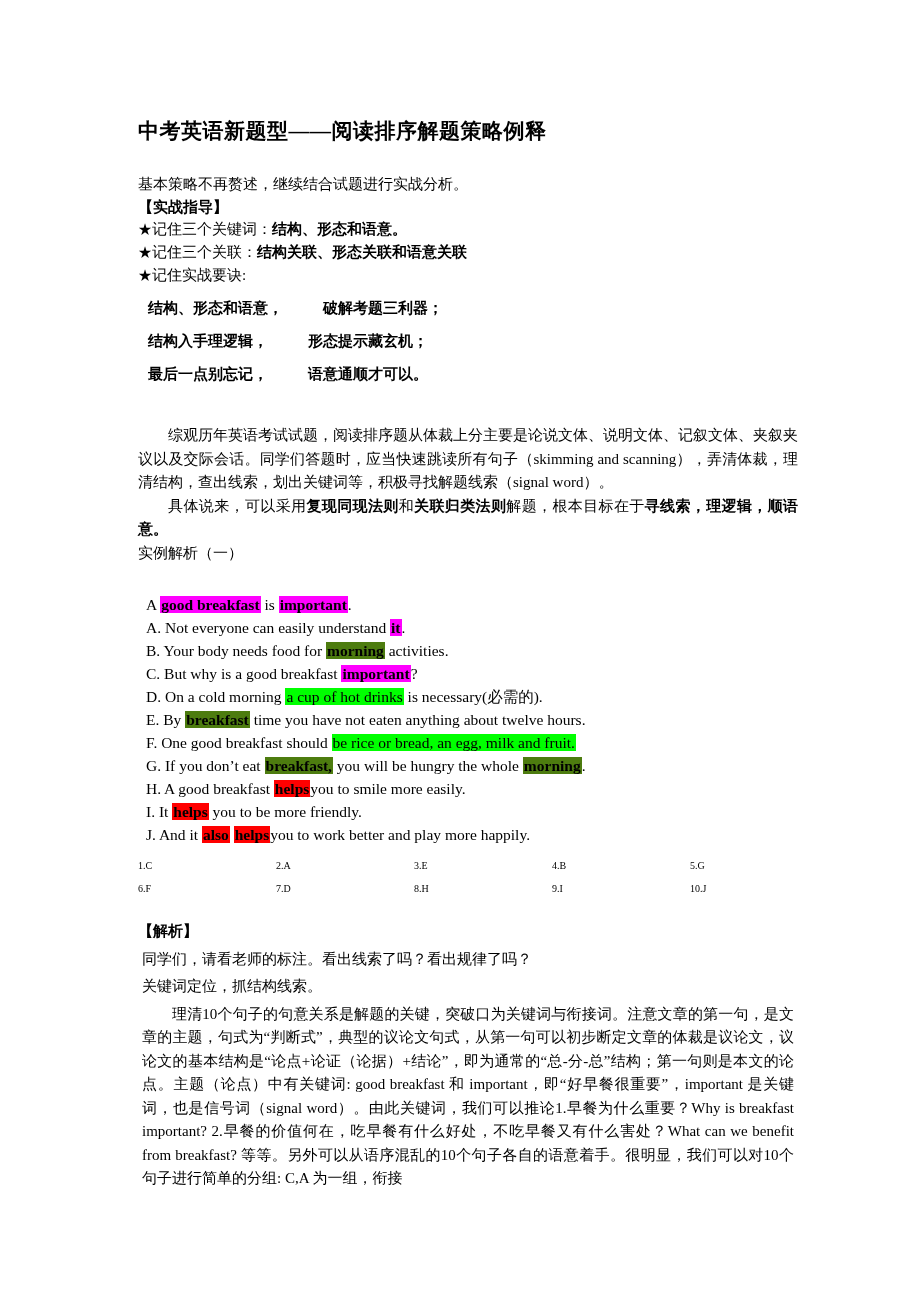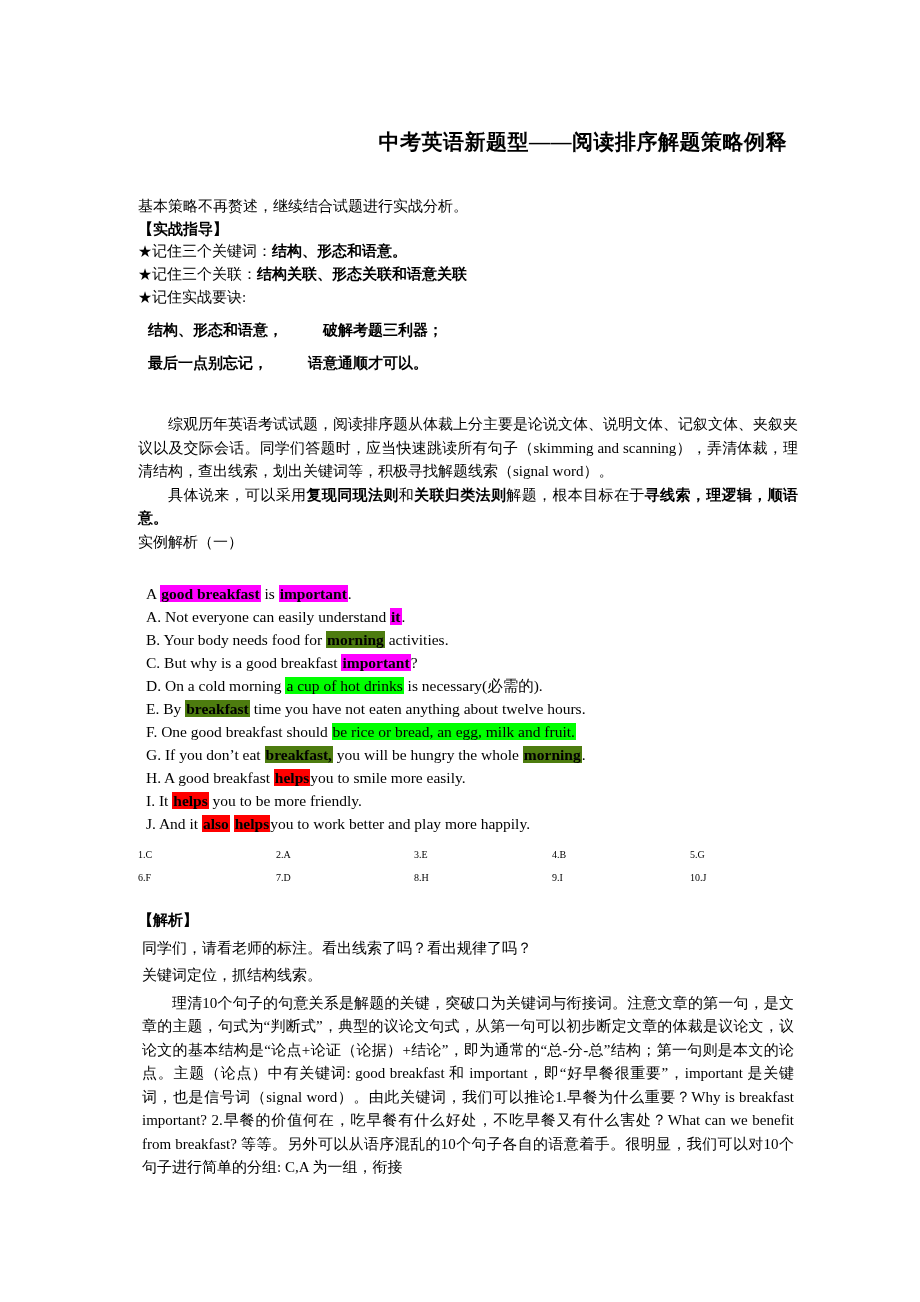--- a/index.html
+++ b/index.html
@@ -24,25 +24,25 @@
   }
   .content {
     position: absolute;
     left: 138px;
     top: 0;
     width: 660px;
   }
 
   
   .doc-title {
-    text-align: right;
+    text-align: left;
     font-size: 21px;
     font-weight: bold;
     letter-spacing: 0.5px;
-    margin: 11px;
+    margin: 0;
     padding-top: 118px;
     line-height: 1.3;
   }
 
   
   .p {
     font-size: 15px;
     line-height: 22.5px;
     margin: 0;
     text-align: justify;
@@ -144,20 +144,21 @@
       <p class="strategy-line">
         <span class="star">★</span><span>记住三个关联：</span><span class="bold">结构关联、形态关联和语意关联</span>
       </p>
       <p class="strategy-line">
         <span class="star">★</span><span>记住实战要诀:</span><span class="bold"></span>
       </p>
     </div>
 
     <div>
       <p class="verse"><span>结构、形态和语意，</span><span style="display:inline-block;width:40px"></span><span>破解考题三利器；</span></p>
+      <p class="verse"><span>结构入手理逻辑，</span><span style="display:inline-block;width:40px"></span><span>形态提示藏玄机；</span></p>
       <p class="verse"><span>最后一点别忘记，</span><span style="display:inline-block;width:40px"></span><span>语意通顺才可以。</span></p>
     </div>
 
     <div class="gap-lg"></div>
 
     <p class="body-p p-indent">综观历年英语考试试题，阅读排序题从体裁上分主要是论说文体、说明文体、记叙文体、夹叙夹议以及交际会话。同学们答题时，应当快速跳读所有句子（skimming and scanning），弄清体裁，理清结构，查出线索，划出关键词等，积极寻找解题线索（signal word）。</p>
 
     <p class="body-p p-indent"><span>具体说来，可以采用</span><span class="bold">复现同现法则</span><span>和</span><span class="bold">关联归类法则</span><span>解题，根本目标在于</span><span class="bold">寻线索，理逻辑，顺语意。</span></p>
 
     <p class="body-p">实例解析（一）</p>

